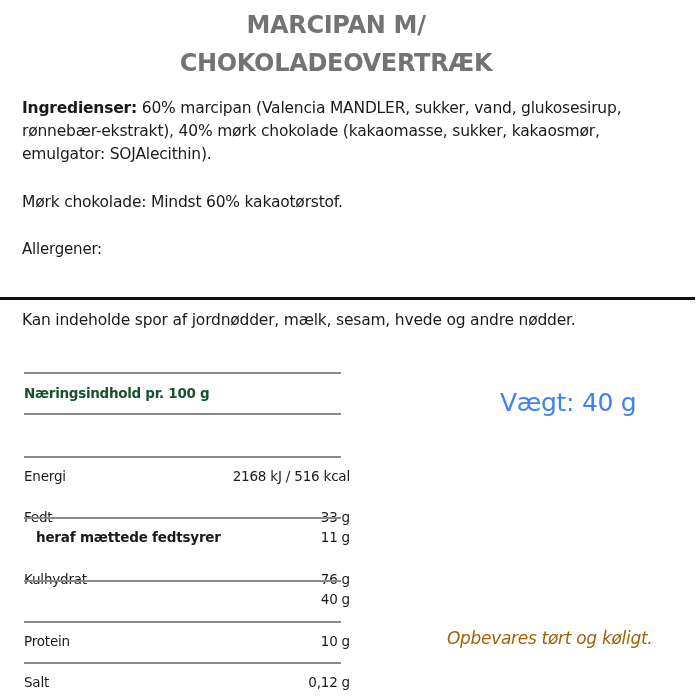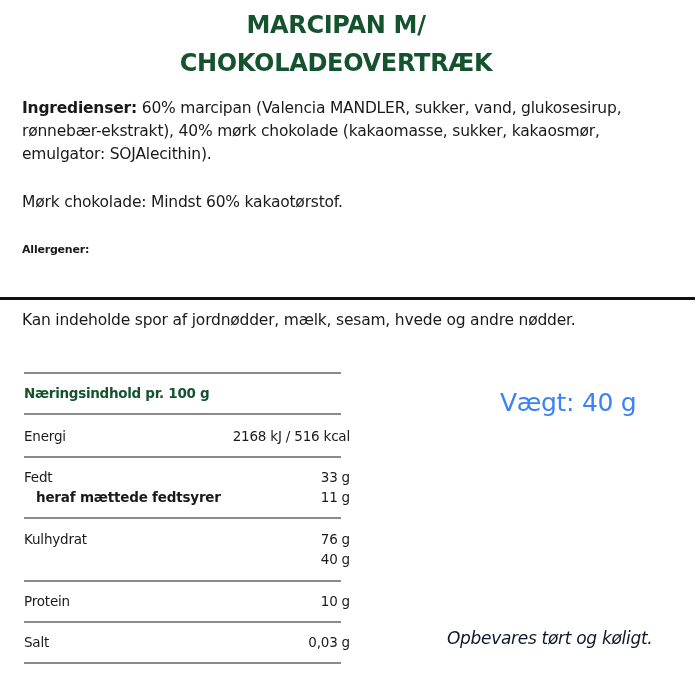--- a/index.html
+++ b/index.html
@@ -4,36 +4,36 @@
   <style>
     html, body { margin: 0; padding: 0; background: #ffffff; }
     body {
       width: 700px; height: 700px; position: relative; overflow: hidden;
       font-family: "DejaVu Sans", "Liberation Sans", sans-serif;
       color: #1a1a1a;
     }
     .title {
       position: absolute; left: 0; width: 672px; top: 6px;
       text-align: center; font-weight: bold; font-size: 24px;
-      line-height: 38px; letter-spacing: -0.3px; color: #14532d;
+      line-height: 38px; letter-spacing: -0.3px; color: #737373;
       font-family: "DejaVu Sans", sans-serif;
     }
     .title span { display: block; }
     .ingredients {
       position: absolute; left: 22px; top: 97px; width: 670px;
       font-size: 15.5px; line-height: 23px; letter-spacing: -0.2px;
     }
     .ingredients b { font-weight: bold; }
     .dark-choc {
       position: absolute; left: 22px; top: 191px; font-size: 15.5px;
       line-height: 23px; letter-spacing: -0.2px;
     }
     .allergen-heading {
-      position: absolute; left: 22px; top: 238px; font-size: 11px;
-      font-weight: bold; line-height: 23px; letter-spacing: -0.2px;
+      position: absolute; left: 22px; top: 238px; font-size: 15px;
+      font-weight: normal; line-height: 23px; letter-spacing: -0.2px;
     }
     .allergen-text {
       position: absolute; left: 22px; top: 261px; font-size: 15.5px;
       line-height: 23px; letter-spacing: -0.2px; margin-top: 48px;
     }
     .divider {
       position: absolute; left: 0; top: 297px; width: 695px; height: 3px;
       background: #111;
     }
     .nutrition {
@@ -41,32 +41,32 @@
     }
     .hline {
       position: absolute; left: 0; width: 317px; height: 1.5px; background: #8a8a8a;
     }
     .nut-heading {
       position: absolute; left: 0; top: 13px; font-size: 13.5px; font-weight: bold;
       letter-spacing: -0.3px; color: #14532d;
     }
     .nut-row {
       position: absolute; left: 0; width: 326px; font-size: 13.5px;
-      letter-spacing: -0.2px; color: #1a1a1a; height: 20px; line-height: 20px;
+      letter-spacing: -0.2px; color: #1a1a1a; height: 20px; line-height: 20px; margin-top: 40px;
     }
     .nut-row .label { position: absolute; left: 0; }
     .nut-row.sub .label { left: 12px; font-weight: bold; }
     .nut-row .value { position: absolute; right: 0; }
     .weight {
       position: absolute; left: 500px; top: 388px; font-size: 25px;
       letter-spacing: -0.3px; color: #3b82f6; text-align: center;
     }
     .storage {
       position: absolute; left: 447px; top: 628px; font-size: 17px;
-      font-style: italic; letter-spacing: -0.3px; color: #0f172a;
+      font-style: italic; letter-spacing: -0.3px; color: #a16207;
     }
   </style>
 </head>
 <body>
 
 <div class="title">
   <span>MARCIPAN M/</span>
   <span>CHOKOLADEOVERTRÆK</span>
 </div>
 
@@ -114,20 +114,20 @@
   <div class="hline" style="top:208px"></div>
 
   <div class="nut-row" style="top:219px">
     <span class="label">Protein</span>
     <span class="value">10 g</span>
   </div>
   <div class="hline" style="top:249px"></div>
 
   <div class="nut-row" style="top:260px">
     <span class="label">Salt</span>
-    <span class="value">0,03 g</span>
+    <span class="value">0,12 g</span>
   </div>
   <div class="hline" style="top:290px"></div>
 </div>
 
 <div class="weight">Vægt: 40 g</div>
 
 <div class="storage">Opbevares tørt og køligt.</div>
 
 </body></html>

